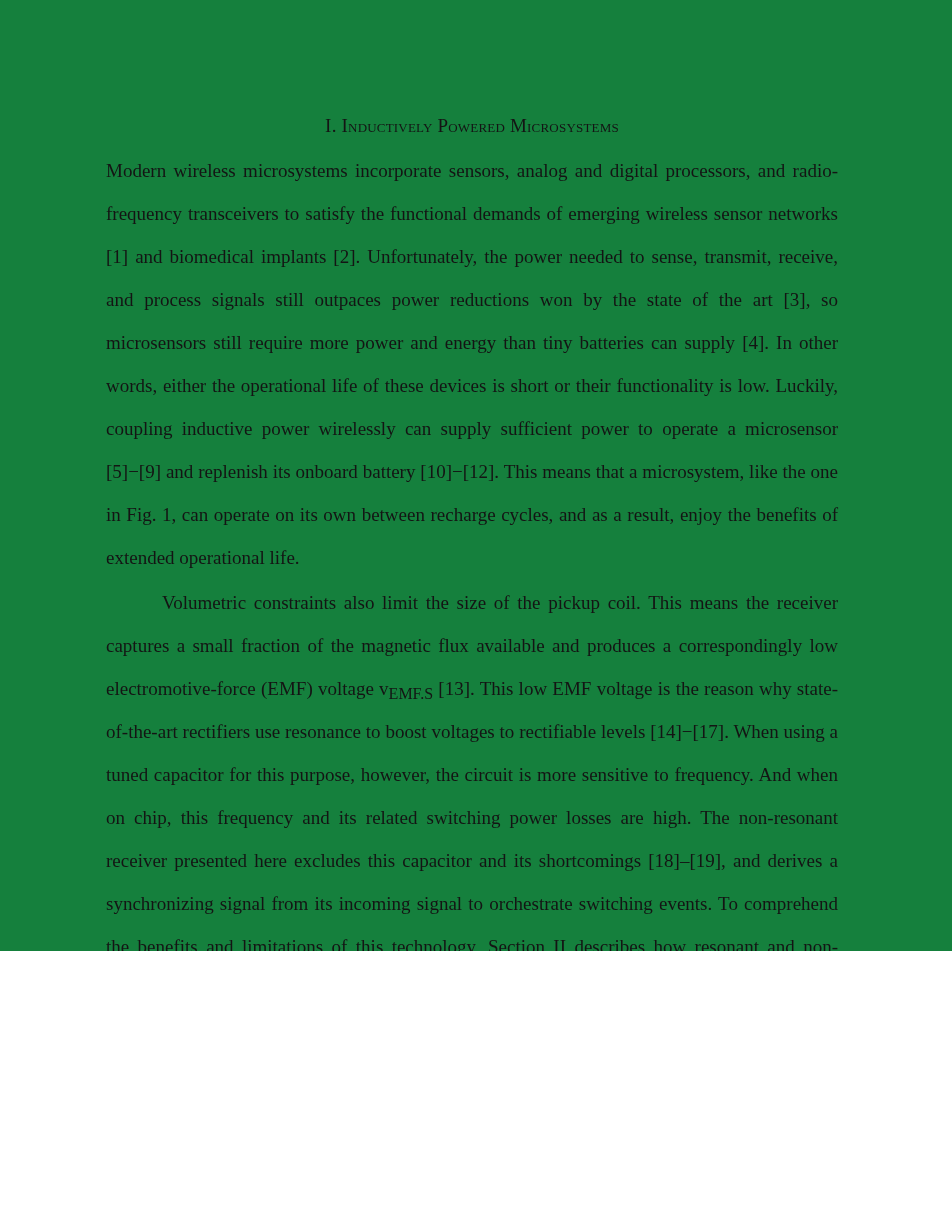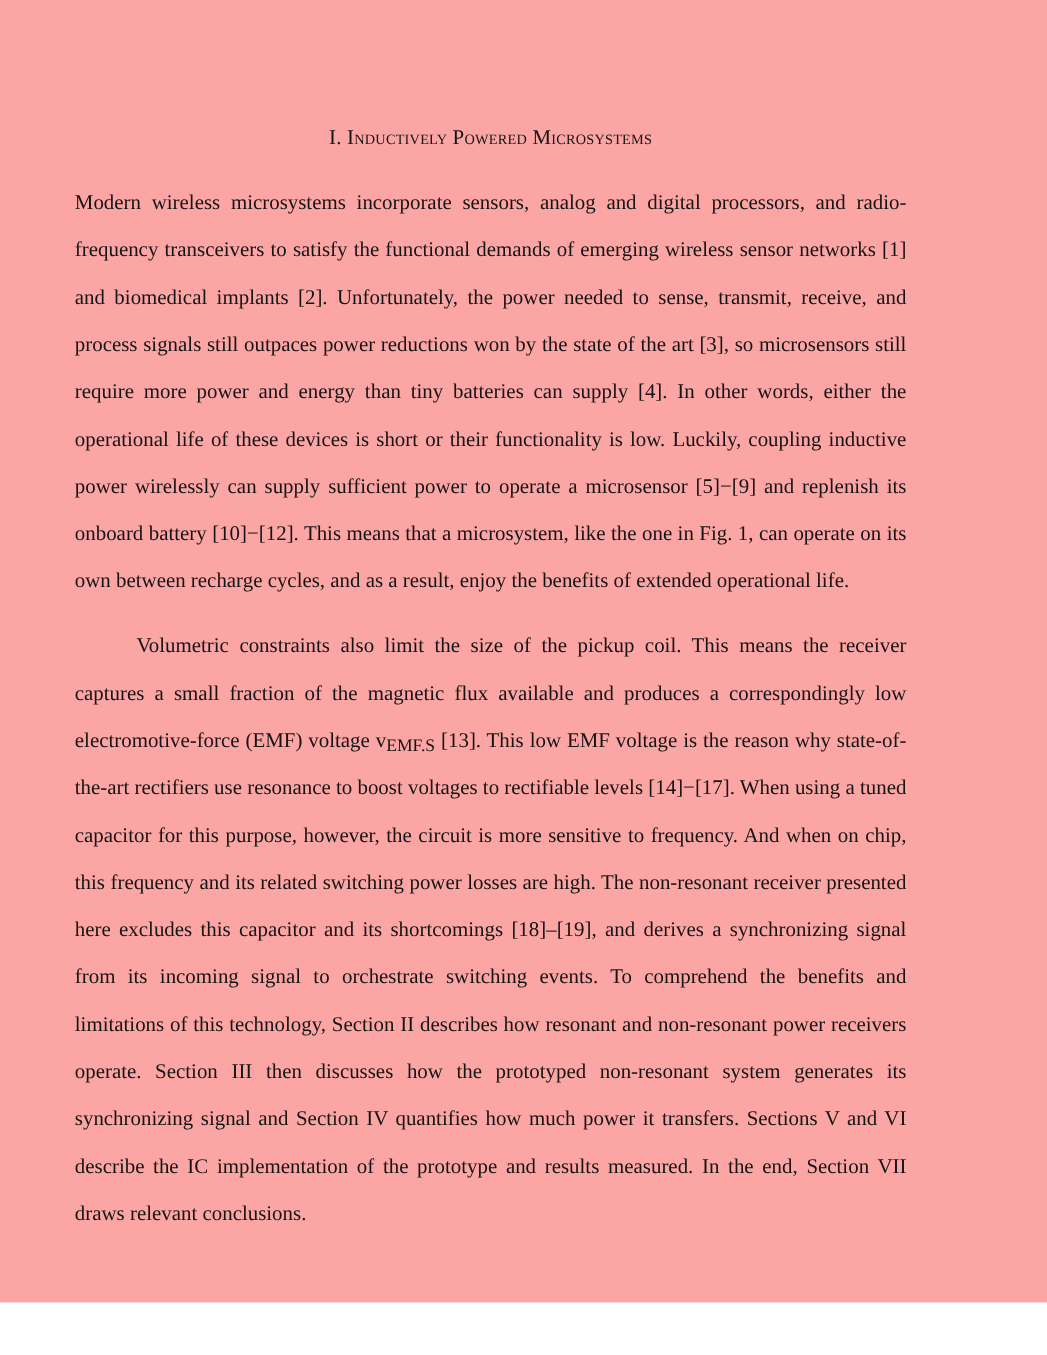--- a/index.html
+++ b/index.html
@@ -9,39 +9,39 @@
   }
   body {
     width: 952px;
     height: 1232px;
     font-family: "Liberation Serif", "DejaVu Serif", serif;
     color: #141414;
   }
   .page {
     box-sizing: border-box;
     width: 952px;
-    height: 1184px;
-    padding: 104px 112px 0 52px;
-    background: #fca5a5;
+    height: 951px;
+    padding: 104px 112px 0 104px;
+    background: #15803d;
     overflow: hidden;
   }
   .section-heading {
     text-align: center;
     font-size: 19px;
     line-height: 43px;
     font-variant: small-caps;
     font-weight: normal;
     margin: 0;
     letter-spacing: 0.2px;
   }
   .body-para {
     font-size: 19px;
     line-height: 43px;
     text-align: justify;
-    margin: 16px;
+    margin: 2px;
   }
   .body-para.indent {
     text-indent: 56px;
   }
   sub.var-sub {
     font-size: 16px;
     line-height: 0;
     vertical-align: -4px;
   }
 </style>

